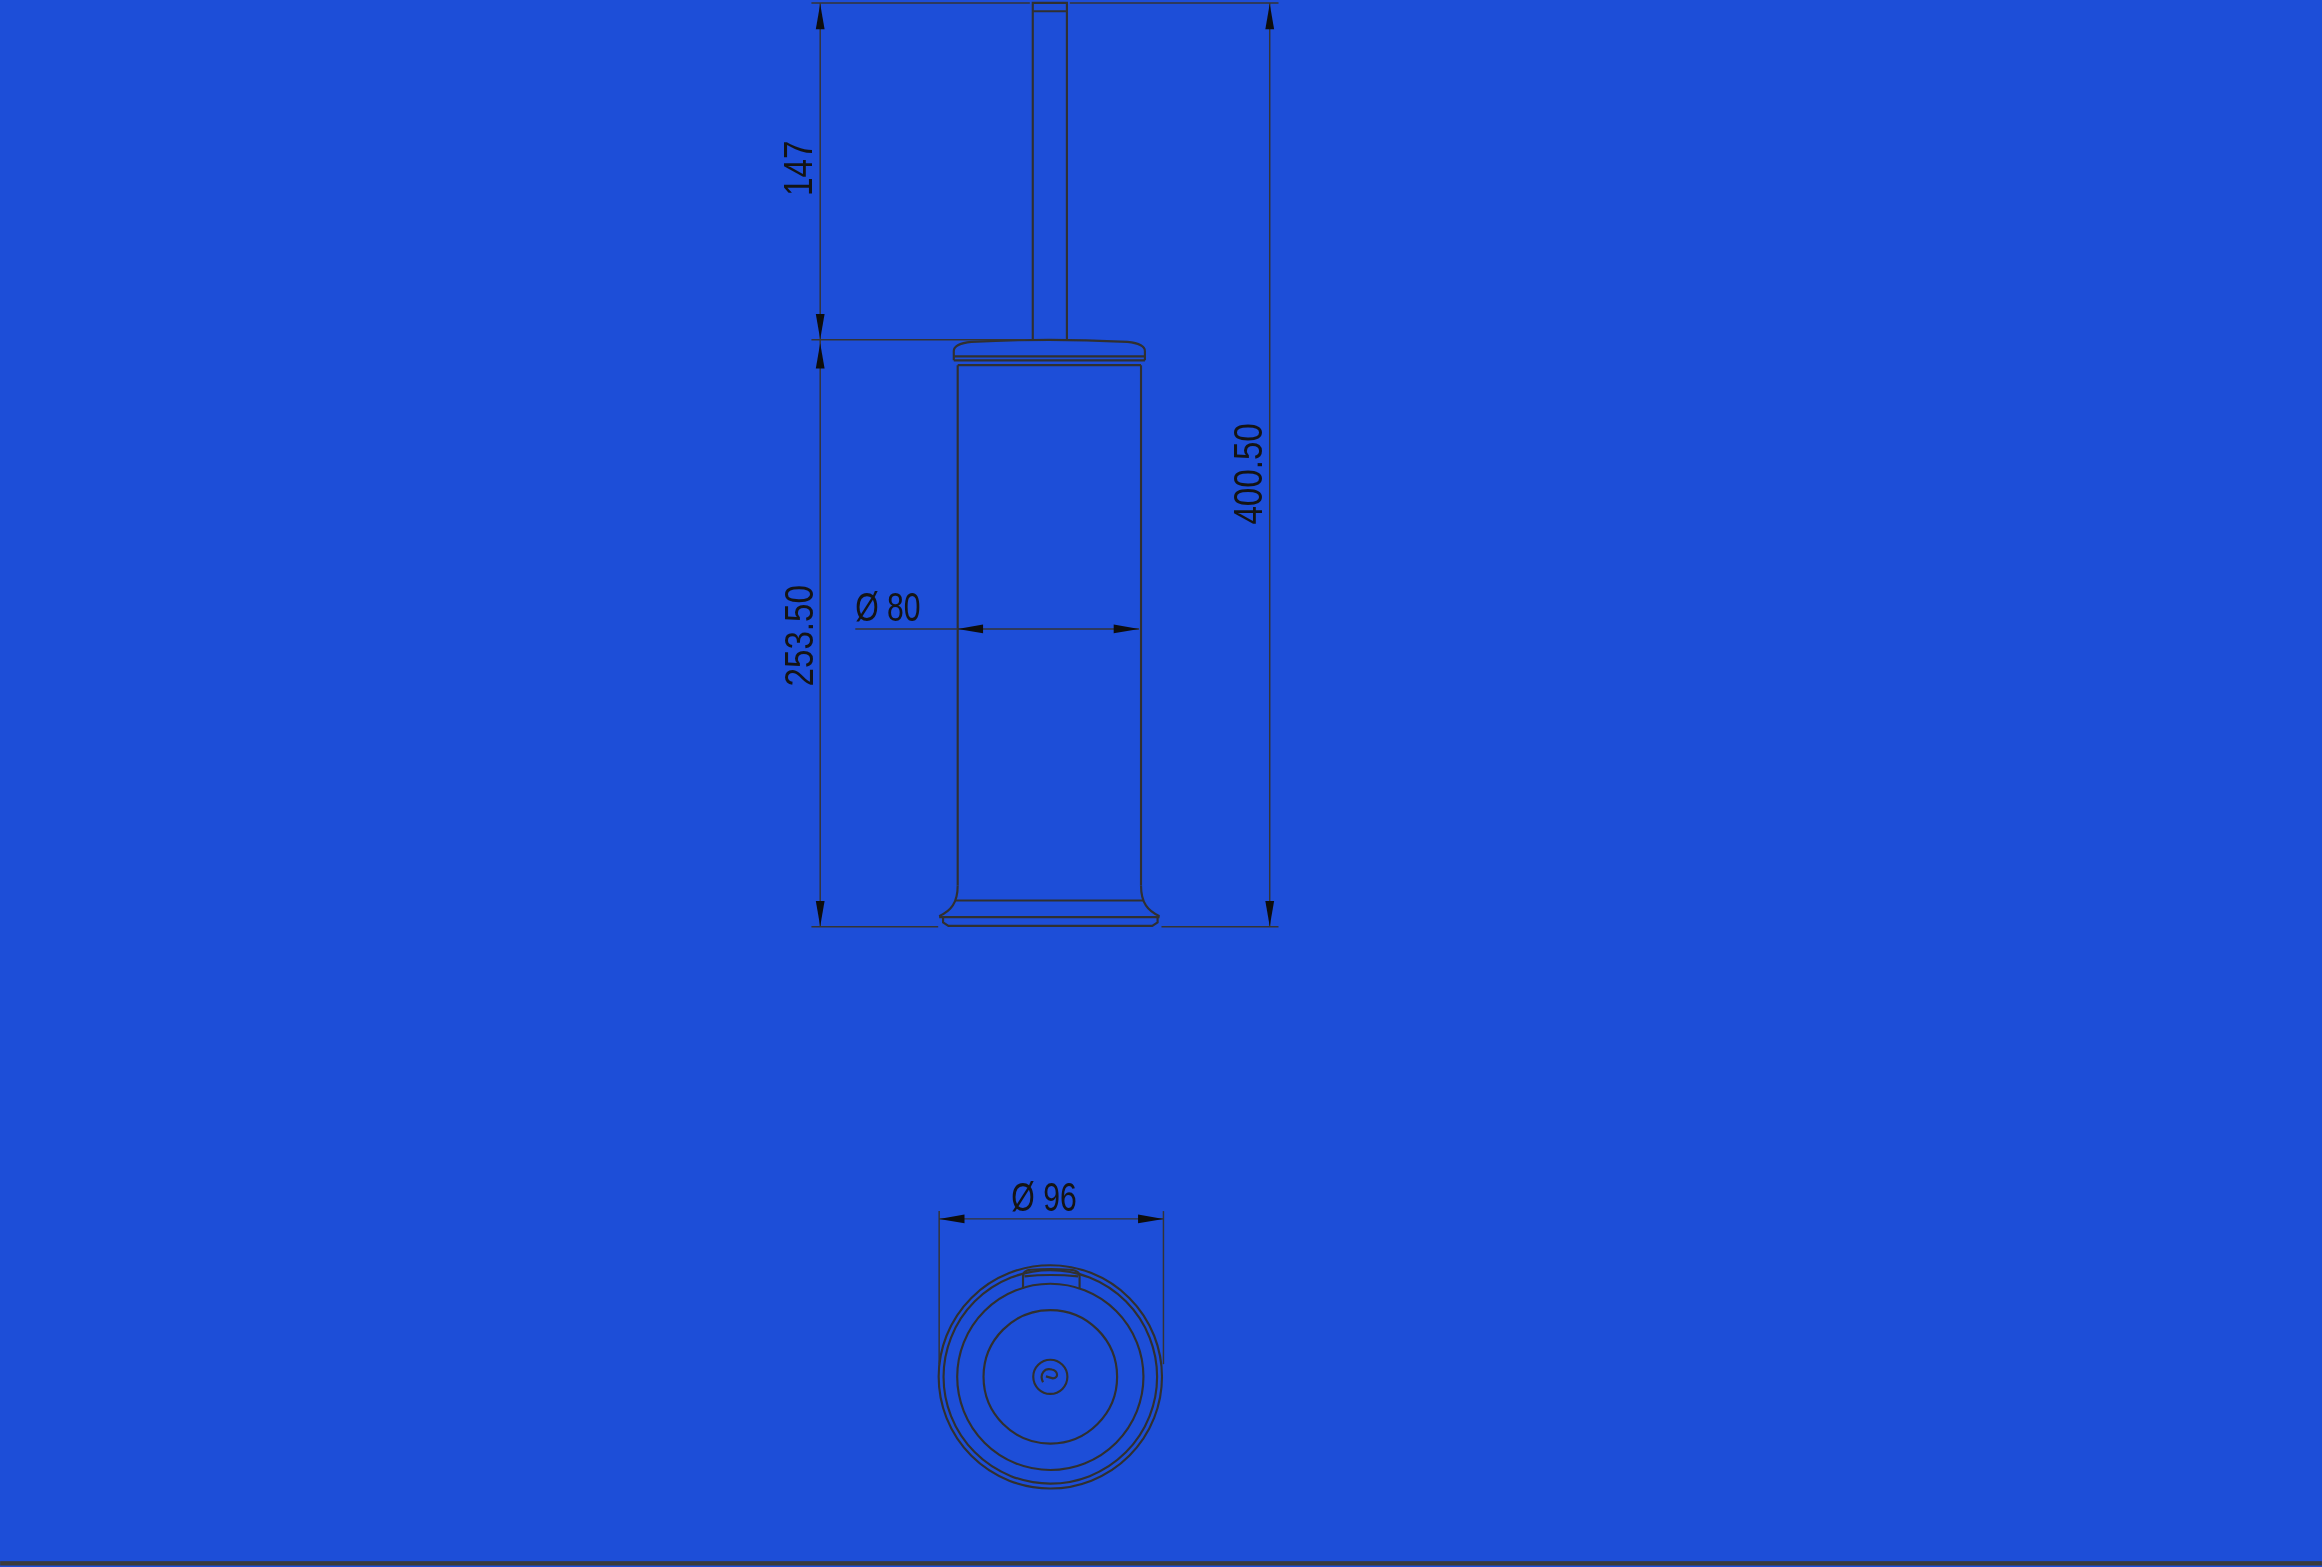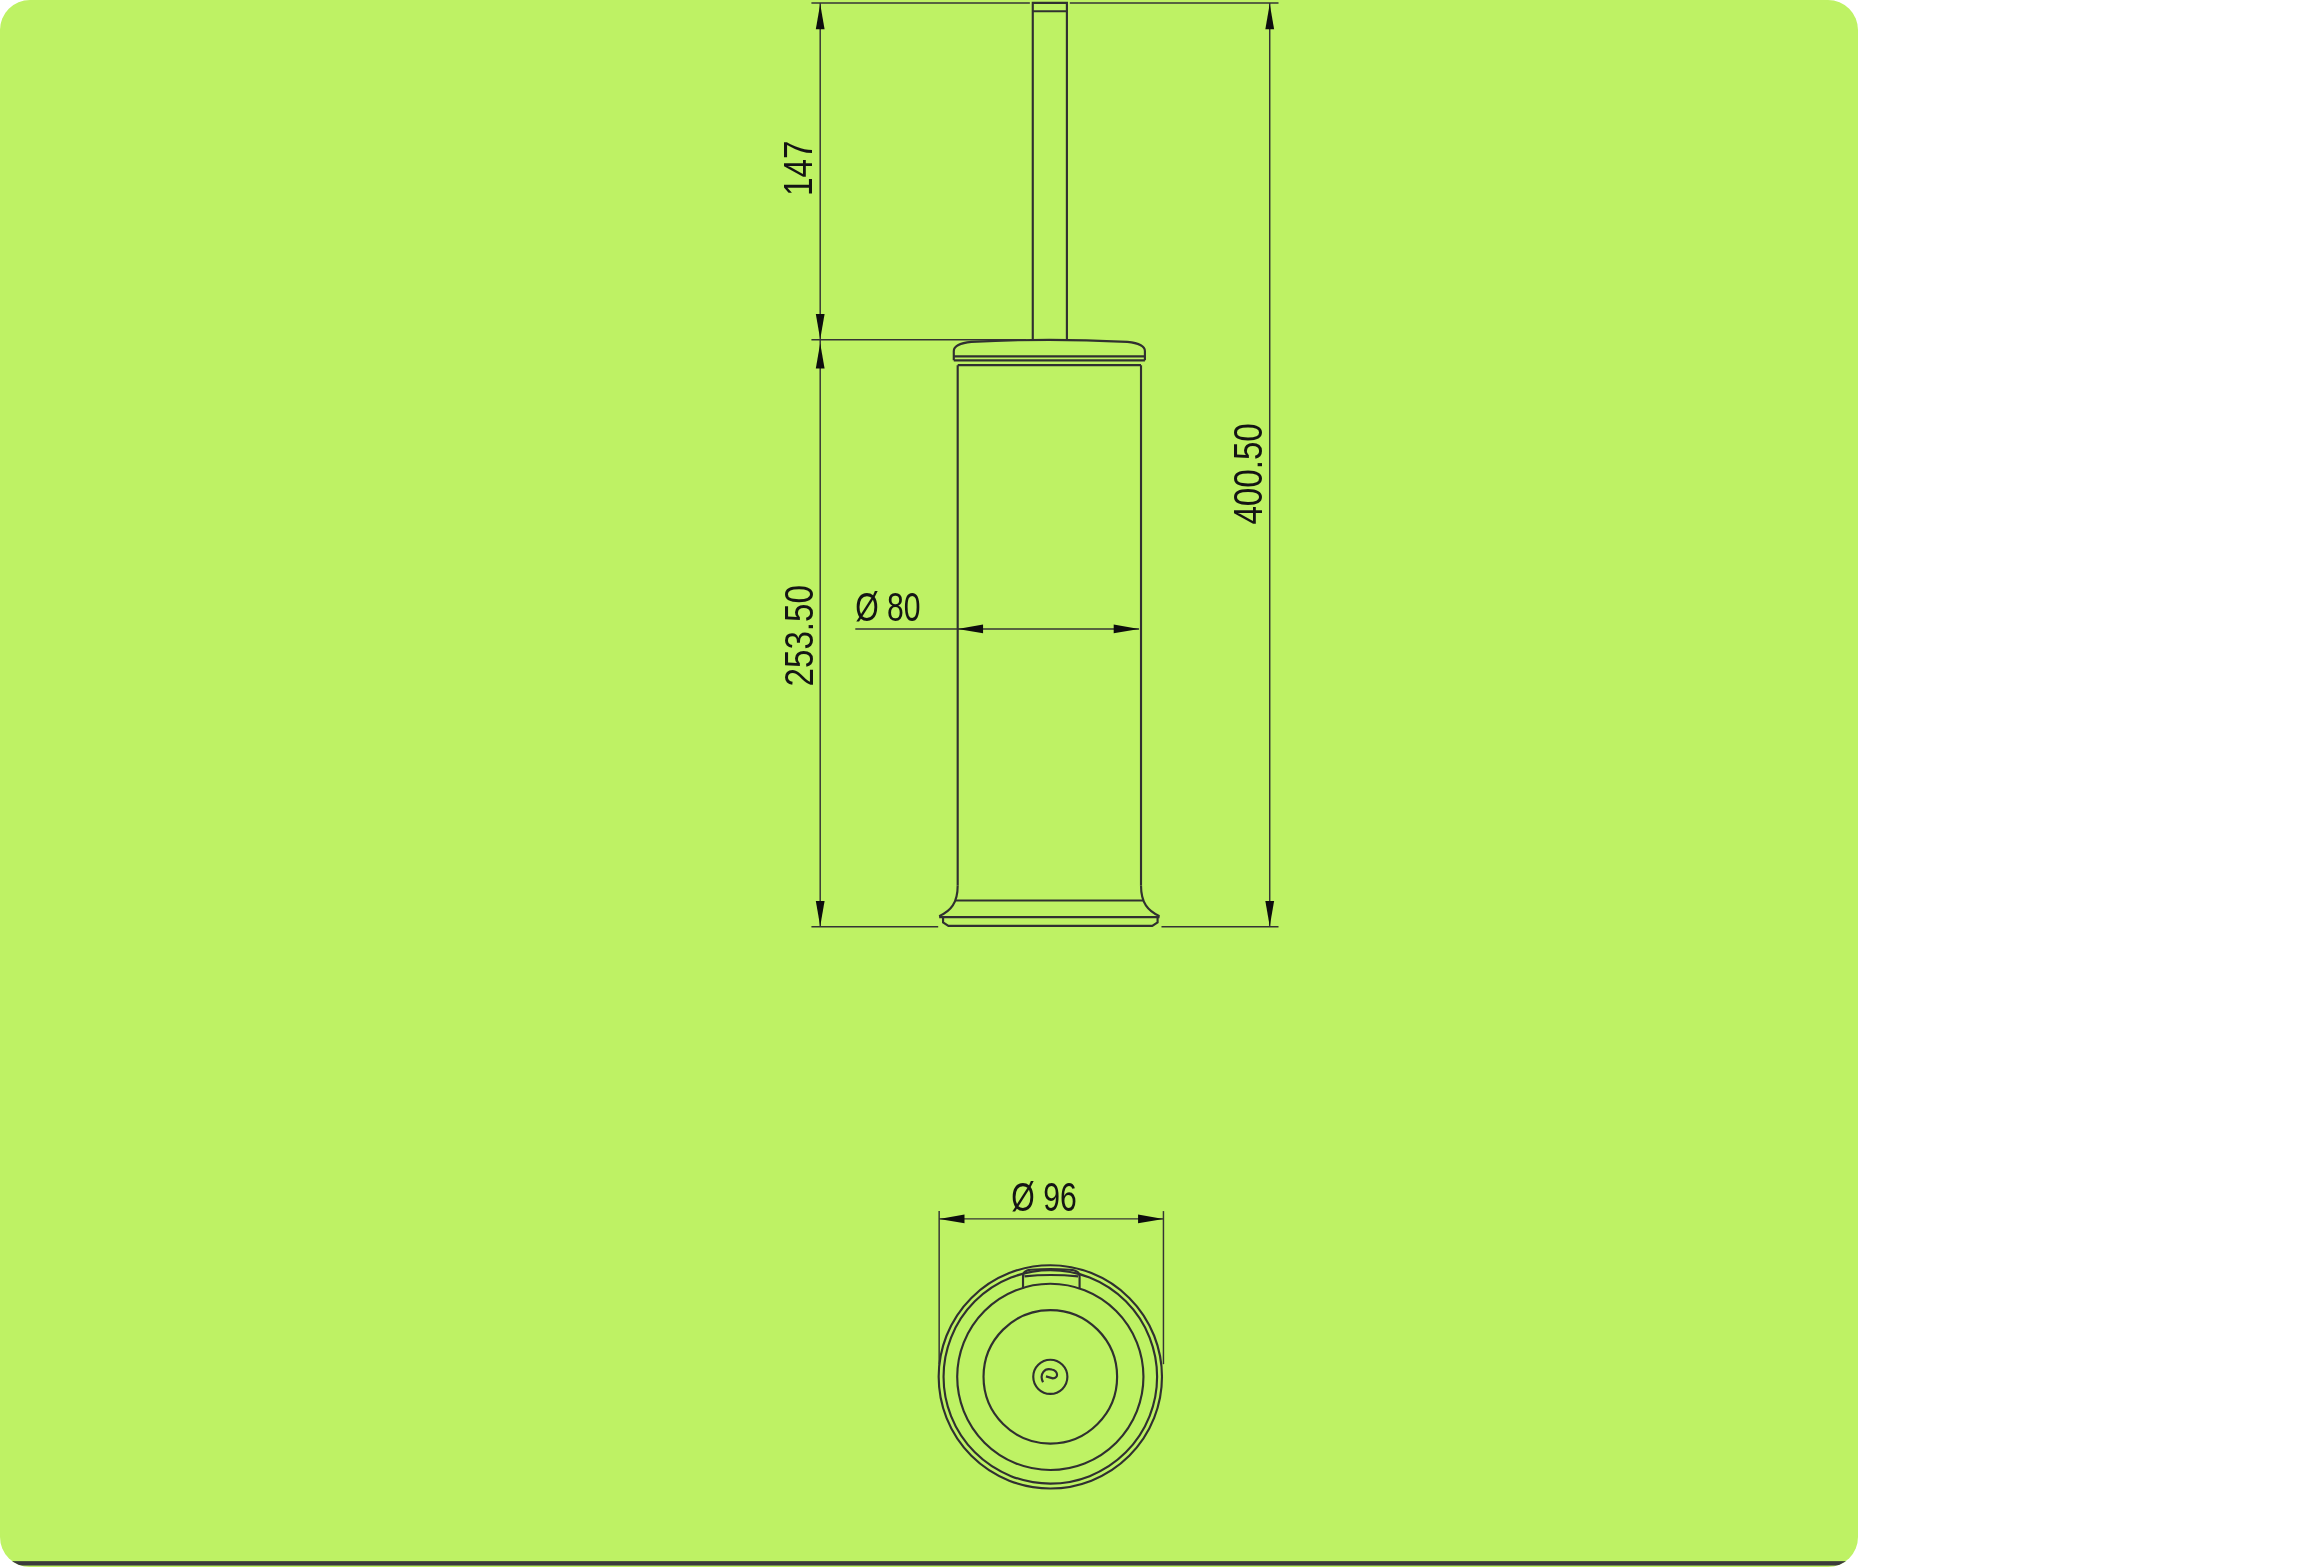--- a/index.html
+++ b/index.html
@@ -2,25 +2,24 @@
 <html><head>
 <meta charset="utf-8">
 <style>
   html, body {
     margin: 0;
     padding: 0;
     background: #ffffff;
   }
   .sheet {
     position: relative;
-    width: 1858px;
+    width: 2322px;
     height: 1567px;
-    background: #bef264;
+    background: #1d4ed8;
     overflow: hidden;
-    border-radius: 30px;
   }
   .sheet svg {
     position: absolute;
     inset: 0;
     display: block;
   }
   .obj {
     stroke: #303030;
     stroke-width: 2.2;
     fill: none;

